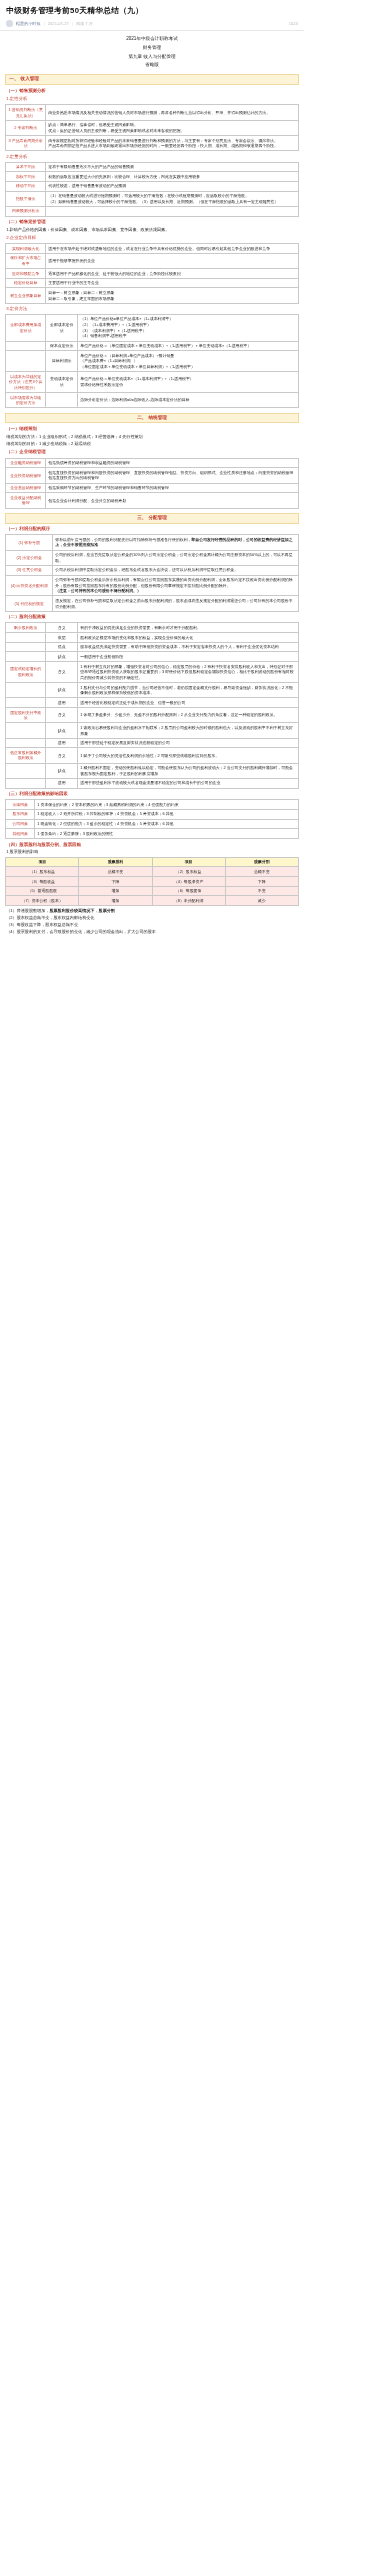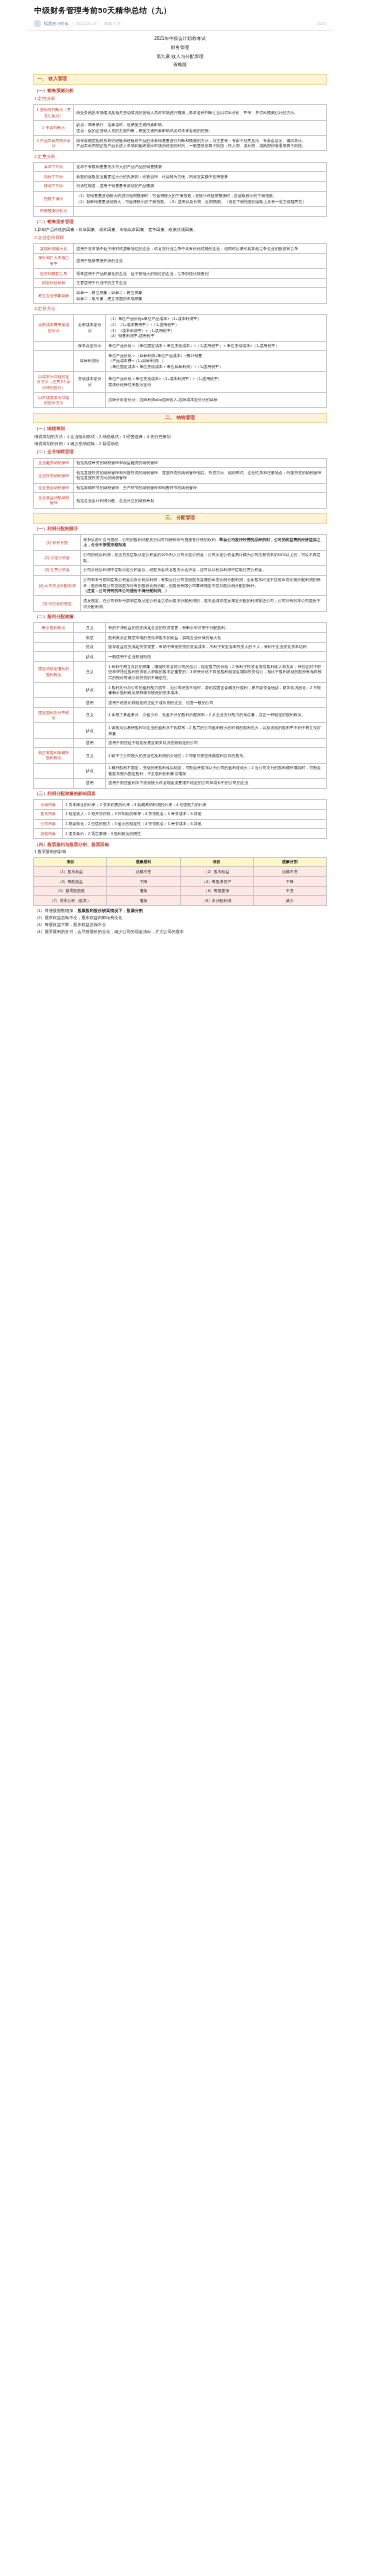--- a/index.html
+++ b/index.html
@@ -5,21 +5,21 @@
   * { box-sizing: border-box; }
   html, body { margin:0; padding:0; }
   body {
     width:383px;
     font-family:"Liberation Sans", sans-serif;
     background:#ffffff;
     color:#222;
     font-size:4.1px;
     line-height:1.5;
   }
-  .page { width:304px;margin-left:28px; }
+  .page { width:304px; }
 
   
   .app-header {
     padding:5.2px 6.2px 3.1px 6.2px;
     border-bottom:0.5px solid #e8e8e8;
     background:#fff;
   }
   .doc-title {
     font-size:7.7px;
     font-weight:bold;

